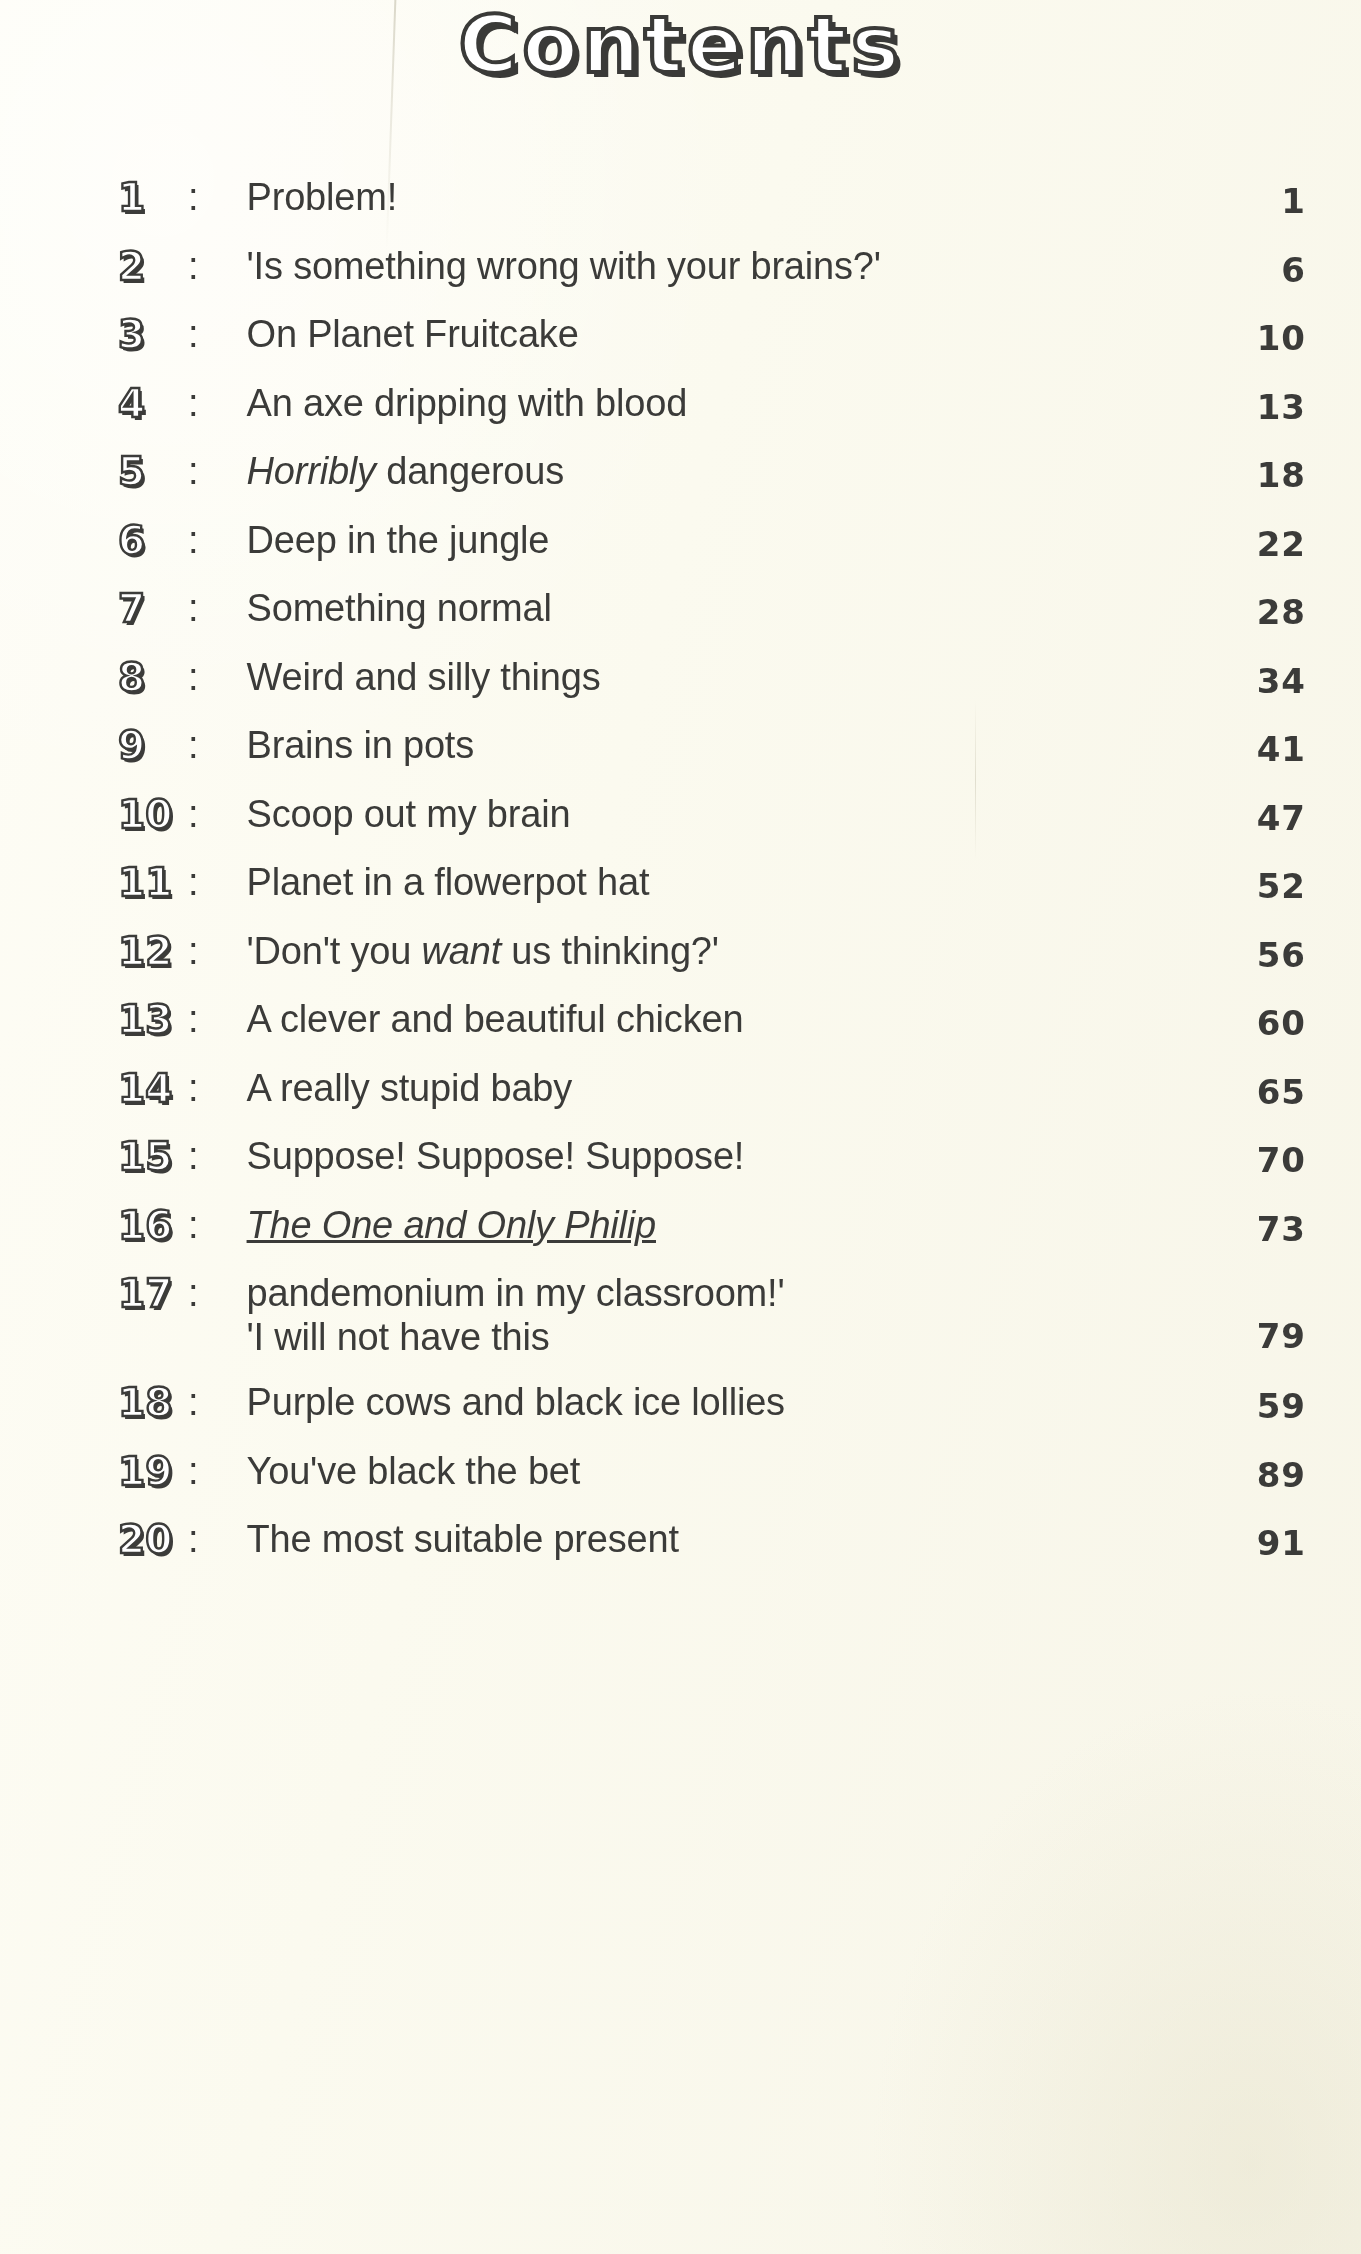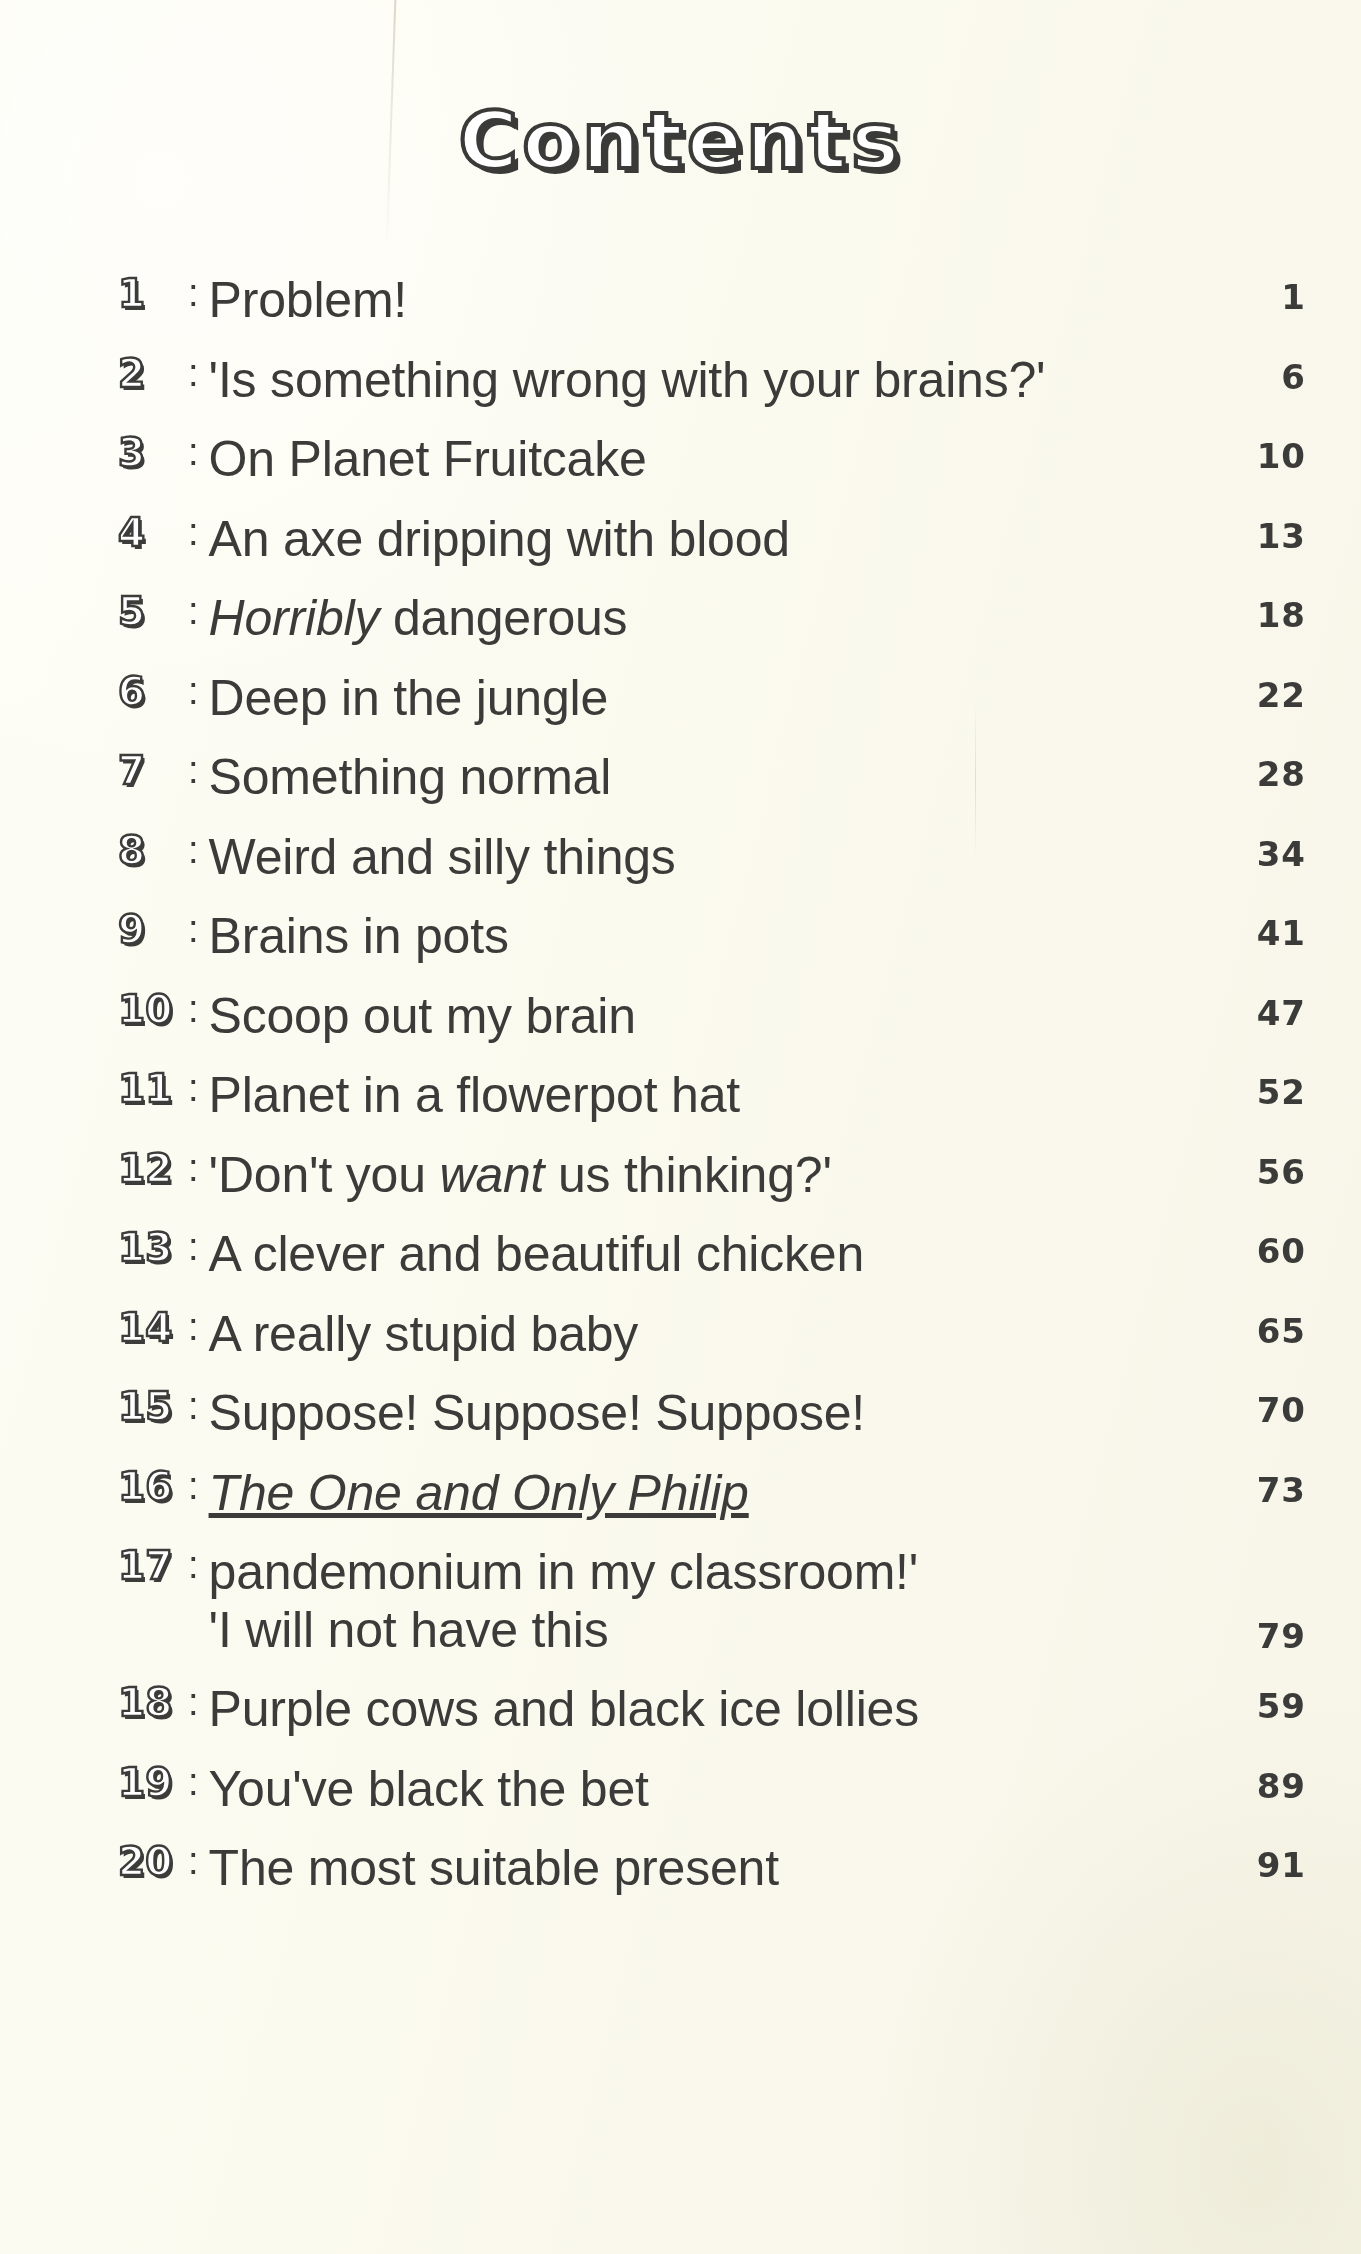--- a/index.html
+++ b/index.html
@@ -49,21 +49,20 @@
     position: relative;
     width: 100%;
     height: 100%;
     box-sizing: border-box;
     padding: 0;
   }
 
   
   .title-wrap {
     text-align: center;
-    padding-top: 96px;
   }
   h1.contents-title {
     margin: 0;
     font-family: "DejaVu Sans", sans-serif;
     font-size: 78px;
     font-weight: 700;
     letter-spacing: 4px;
     color: #ffffff;
     -webkit-text-stroke: 4px #3a3a38;
     text-shadow:
@@ -104,25 +103,26 @@
   .colon {
     font-size: 38px;
     color: #3a3a38;
     font-weight: 400;
     line-height: 1.15;
     margin: 0 10px 0 -4px;
     flex: 0 0 auto;
   }
   .chap-title {
     font-family: "Liberation Sans", sans-serif;
-    font-size: 50px;
+    font-size: 38px;
     color: #3b3b39;
     line-height: 1.15;
     letter-spacing: -0.2px;
     flex: 1 1 auto;
+    margin-left: 38px;
   }
   .chap-title em {
     font-style: italic;
   }
   .page-no {
     font-family: "DejaVu Sans", sans-serif;
     font-size: 34px;
     font-weight: 700;
     color: #3b3b39;
     line-height: 1.25;

